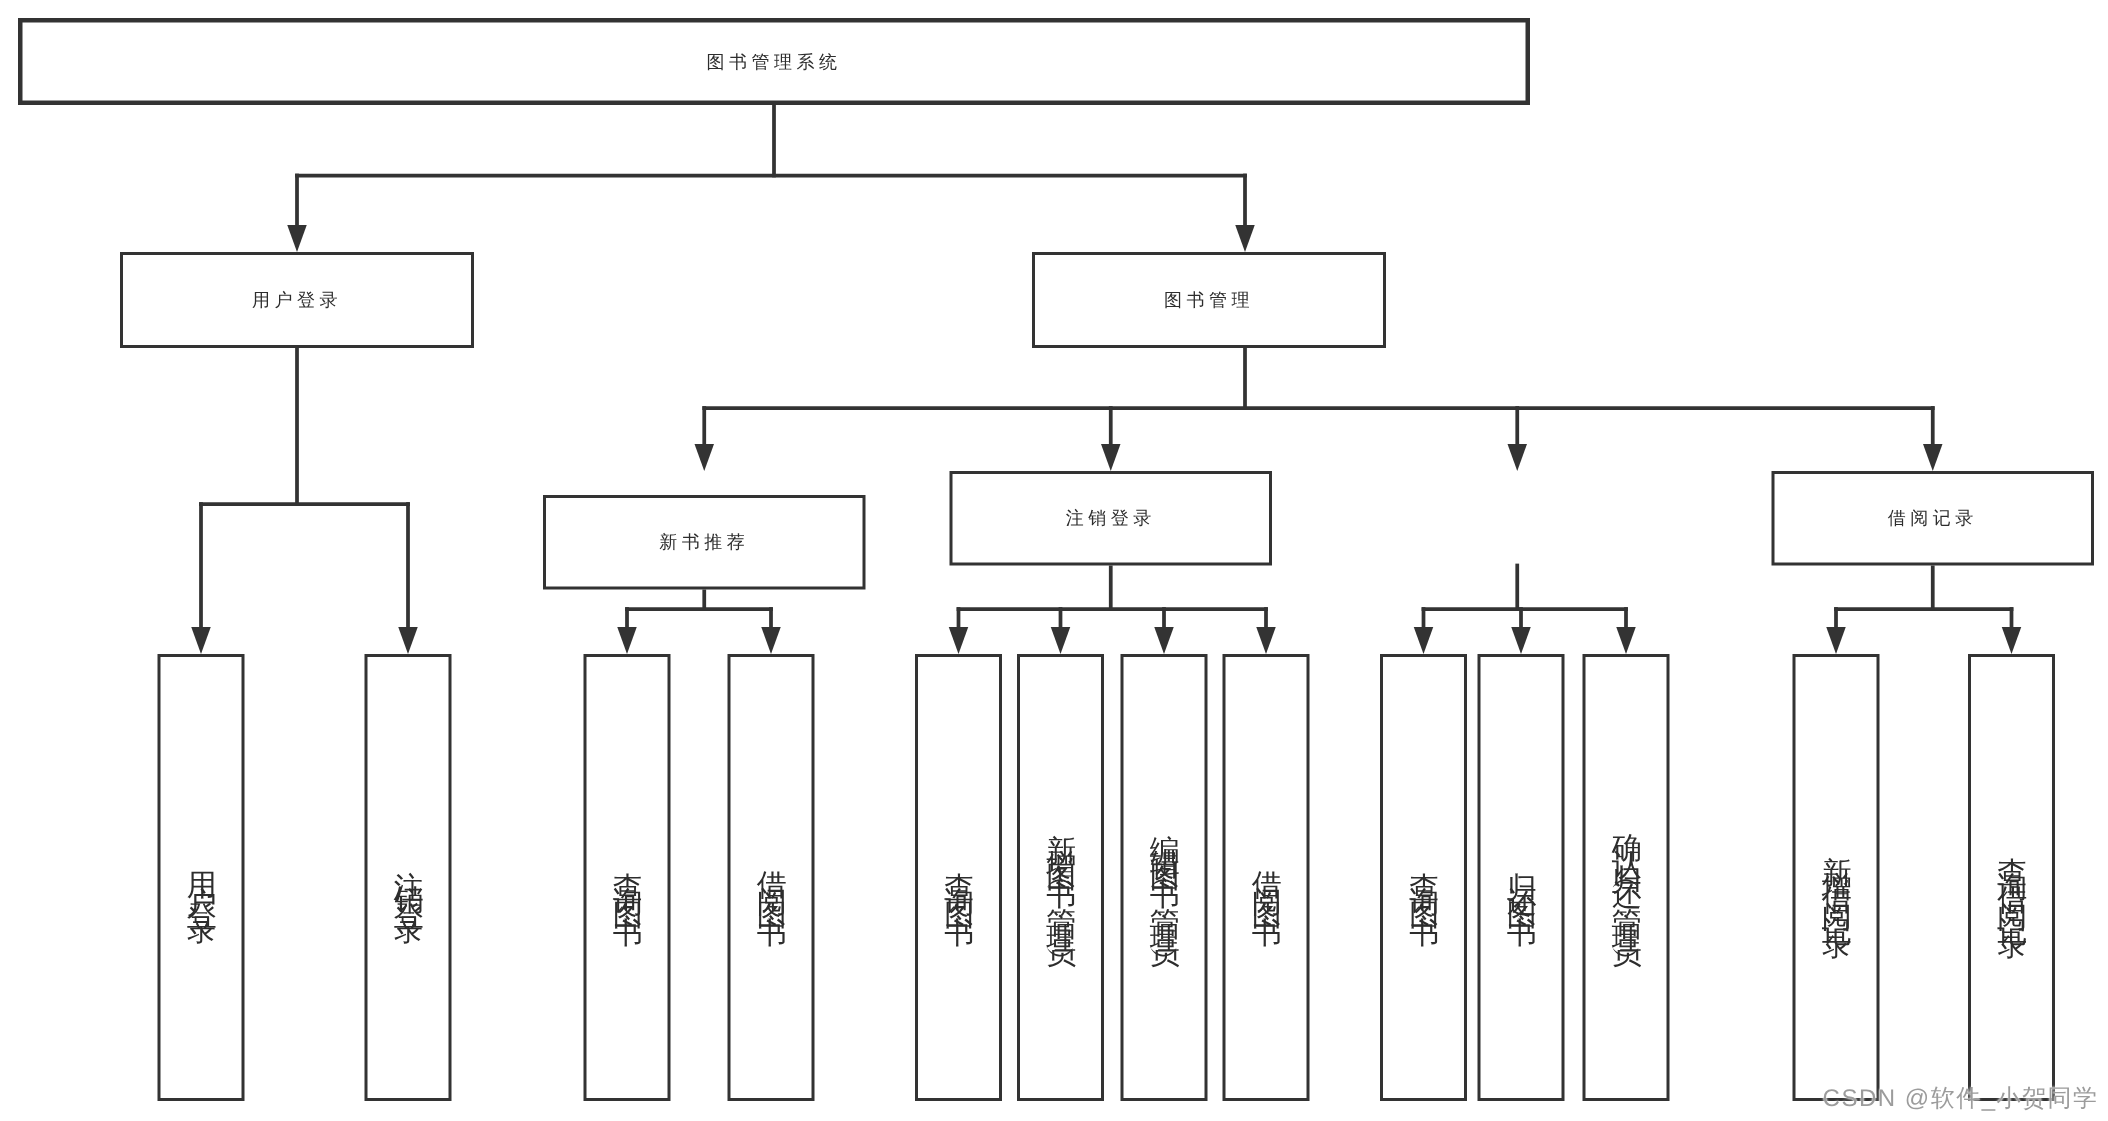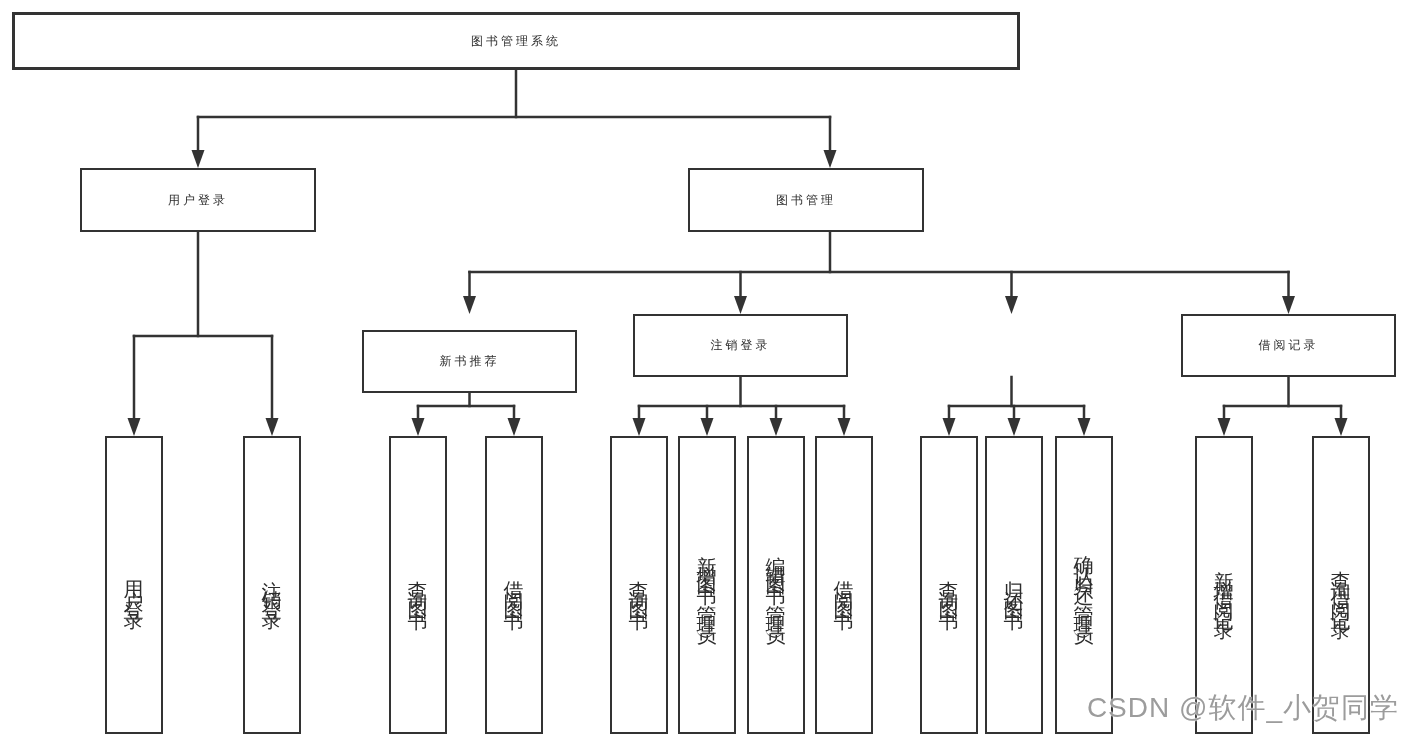--- a/index.html
+++ b/index.html
@@ -35,22 +35,22 @@
   .box.h{letter-spacing:3px;}
   .box.v{
     writing-mode:vertical-lr;
     text-orientation:mixed;
     letter-spacing:10px;
     line-height:1;
     font-size:20px;
   }
   .watermark{
     position:absolute;
-    right:6px;bottom:20px;
-    font-size:28px;
+    right:6px;bottom:4px;
+    font-size:16px;
     color:var(--watermark);
     letter-spacing:1px;
     text-shadow:0 0 2px #ffffff,0 0 1px #ffffff;
     white-space:nowrap;
     z-index:5;
   }
 </style>
 </head>
 <body>
 

